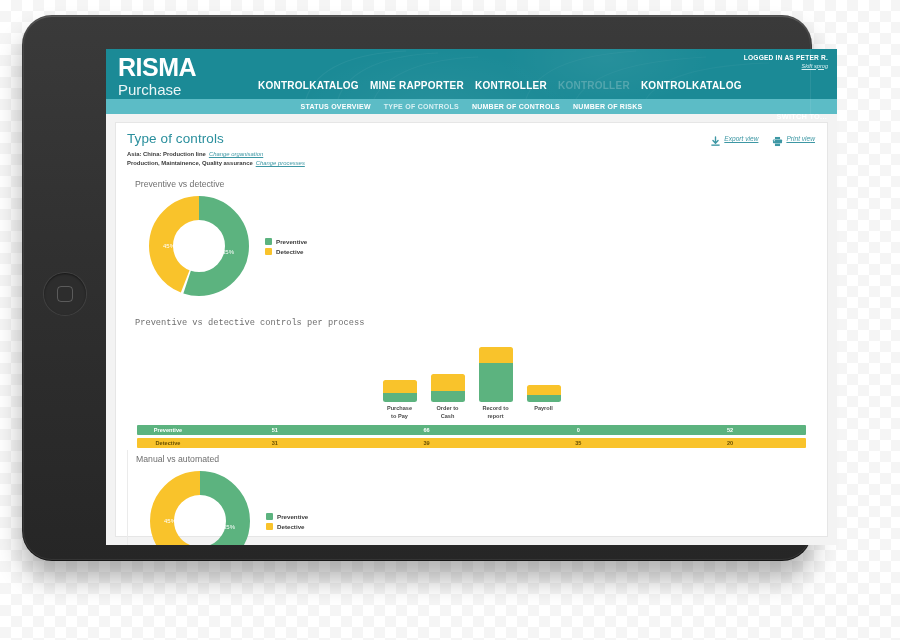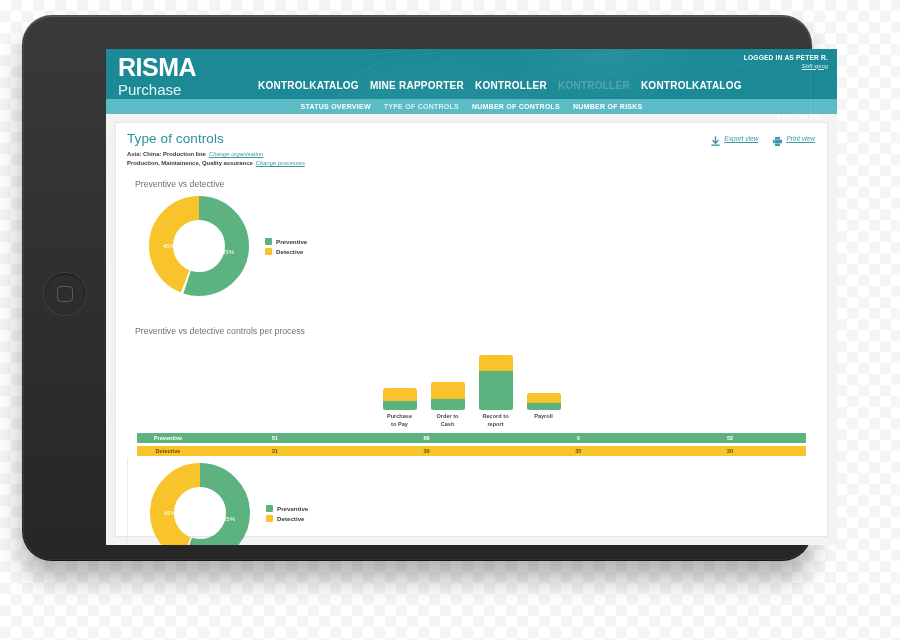--- a/index.html
+++ b/index.html
@@ -196,21 +196,21 @@
     display: flex;
     flex-direction: column;
   }
   .col { flex: 1 1 50%; position: relative; padding: 0 8px; }
   .col + .col { border-left: 1px solid #ebebeb; }
 
   .chart-title {
     color: #6f6f6f; font-size: 8.7px; font-weight: normal;
     margin-top: 4px; margin-bottom: 2px; white-space: nowrap;
   }
-  .chart-title.second { margin-top: 25px; }
+  .chart-title.second { margin-top: 17px; font-family: Liberation Mono, monospace; }
 
   
   .donut-wrap {
     display: flex; align-items: center; height: 110px;
     padding-left: 14px; gap: 16px;
   }
   .donut { position: relative; width: 100px; height: 100px; flex: none; }
   .donut .pct {
     position: absolute; font-size: 6px; color: #ffffff; font-weight: normal;
   }
@@ -442,20 +442,21 @@
                 <span class="cell">31</span>
                 <span class="cell">39</span>
                 <span class="cell">35</span>
                 <span class="cell">20</span>
               </div>
             </div>
           </div>
 
           <div class="col">
 
+            <div class="chart-title">Manual vs automated</div>
 
             <div class="donut-wrap">
               <div class="donut">
                 <svg viewBox="0 0 100 100" width="100" height="100">
                   <circle cx="50" cy="50" r="38" fill="none" stroke="#5cb37f" stroke-width="24" stroke-dasharray="131.3 107.4" transform="rotate(-90 50 50)"></circle>
                   <circle cx="50" cy="50" r="38" fill="none" stroke="#f9c32b" stroke-width="24" stroke-dasharray="105.4 133.3" stroke-dashoffset="-133.3" transform="rotate(-90 50 50)"></circle>
                 </svg>
                 <span class="pct p-green">55%</span>
                 <span class="pct p-yellow">45%</span>
               </div>

